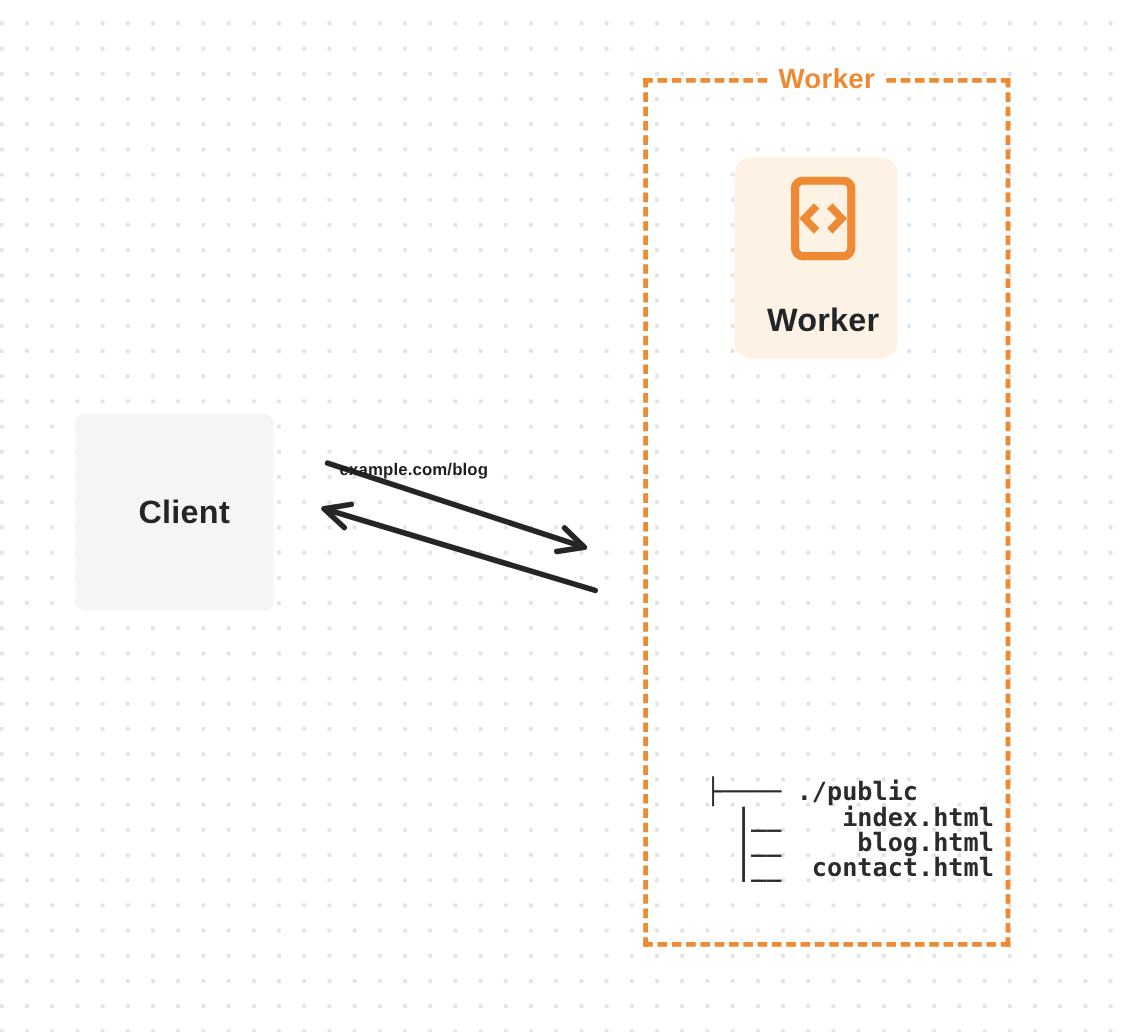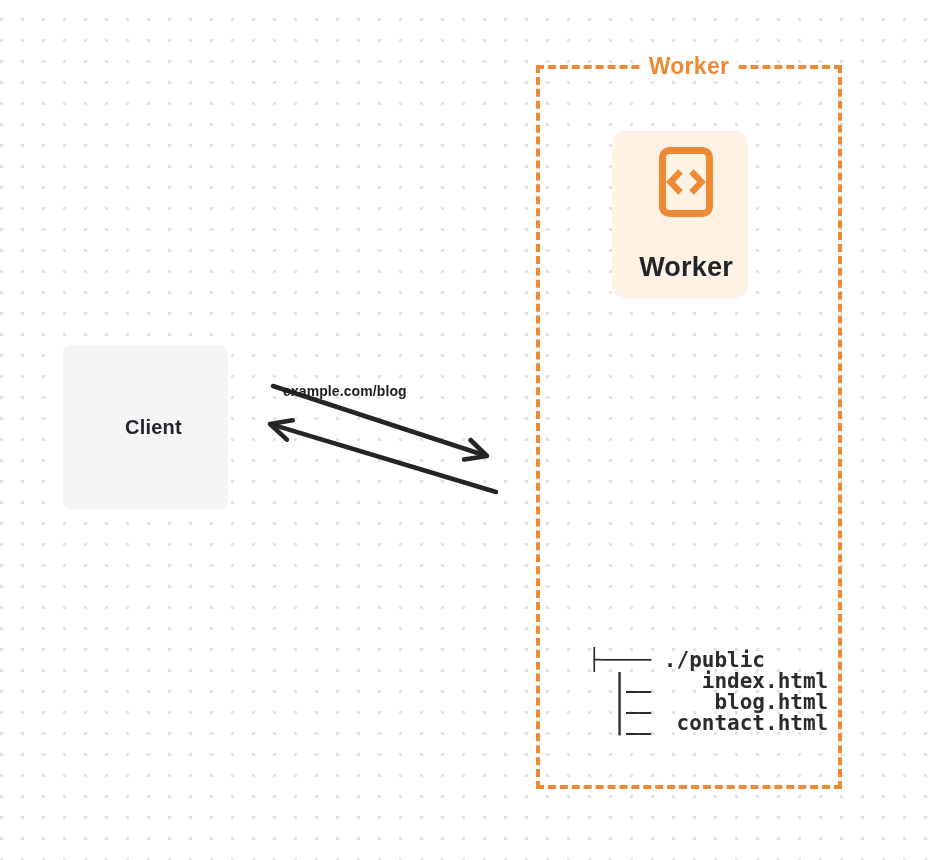--- a/index.html
+++ b/index.html
@@ -39,21 +39,21 @@
   }
   .client-box{
     position:absolute;
     left:63px;top:345px;
     width:165px;height:164px;
     background:var(--client_bg);
     border-radius:8px;
     display:flex;align-items:center;justify-content:center;
   }
   .client-box span{
-    font-size:20px;font-weight:700;color:var(--text_dark);
+    font-size:27px;font-weight:700;color:var(--text_dark);
     letter-spacing:0.2px;
     margin-left:16px;
   }
   .request-label{
     position:absolute;
     left:283px;top:339px;
     font-size:14px;font-weight:700;color:#1B1D1F;
     letter-spacing:0.1px;
     white-space:nowrap;
     margin-top:44px;

